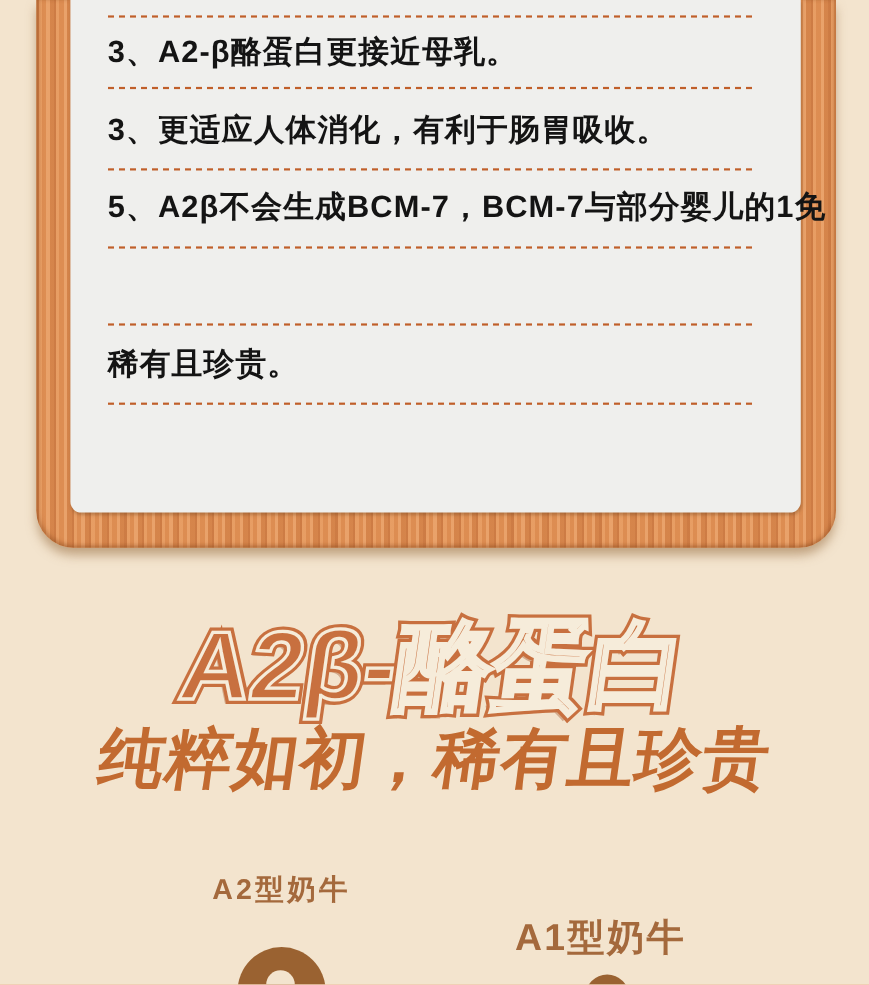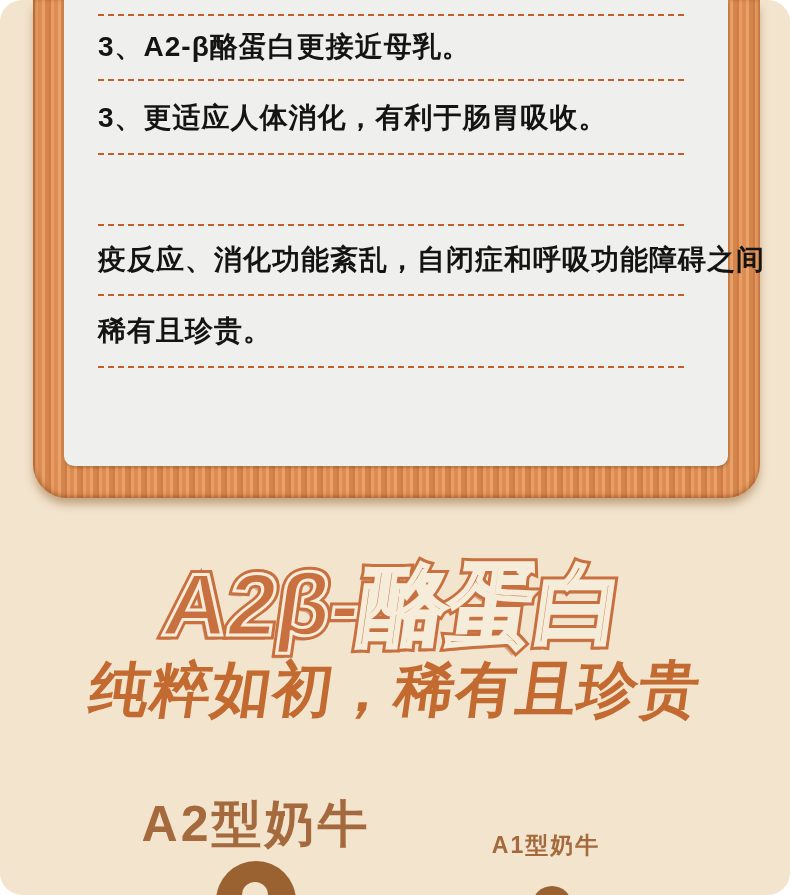--- a/index.html
+++ b/index.html
@@ -5,21 +5,20 @@
   * { margin: 0; padding: 0; box-sizing: border-box; }
   html, body { width: 790px; }
   body { font-family: "Liberation Sans", "DejaVu Sans", sans-serif; }
 
   .page {
     position: relative;
     width: 790px;
     height: 895px;
     background: #f3e4ce;
     overflow: hidden;
-    border-radius: 22px;
   }
 
   
   .board {
     position: absolute;
     left: 33px; top: 0;
     width: 727px; height: 498px;
     border-radius: 0 0 34px 34px;
     background:
       repeating-linear-gradient(90deg,
@@ -117,31 +116,31 @@
     transform: skewX(-8deg);
     white-space: nowrap;
   }
 
   
   .label-a2 {
     position: absolute;
     left: 0; top: 791px;
     width: 512px;
     text-align: center;
-    font-size: 50px;
+    font-size: 26px;
     font-weight: 700;
     letter-spacing: 3px;
     color: #a4693c;
   }
   .label-a1 {
     position: absolute;
     left: 400px; top: 830px;
     width: 292px;
     text-align: center;
-    font-size: 23px;
+    font-size: 34px;
     font-weight: 700;
     letter-spacing: 2px;
     color: #a4693c;
   }
   .cow-a2 {
     position: absolute;
     left: 216px; top: 861px;
     width: 80px; height: 80px;
     border-radius: 50%;
     background: #9a6231;
@@ -167,22 +166,22 @@
 <div class="page">
 
   <div class="board"></div>
   <div class="paper"></div>
 
   <div class="dash-line" style="top:14px"></div>
   <p class="paper-line" style="top:30px">3、A2-β酪蛋白更接近母乳。</p>
   <div class="dash-line" style="top:79px"></div>
   <p class="paper-line" style="top:101px">3、更适应人体消化，有利于肠胃吸收。</p>
   <div class="dash-line" style="top:153px"></div>
+  <p class="paper-line" style="top:171px">5、A2β不会生成BCM-7，BCM-7与部分婴儿的1免</p>
   <div class="dash-line" style="top:224px"></div>
-  <p class="paper-line" style="top:243px">疫反应、消化功能紊乱，自闭症和呼吸功能障碍之间</p>
   <div class="dash-line" style="top:294px"></div>
   <p class="paper-line" style="top:314px">稀有且珍贵。</p>
   <div class="dash-line" style="top:366px"></div>
 
   <div class="hero-title-wrap">
     <span class="hero-under">A2β-酪蛋白</span>
     <span class="hero-top">A2β-酪蛋白</span>
   </div>
   <div class="hero-subtitle">纯粹如初，稀有且珍贵</div>
 

